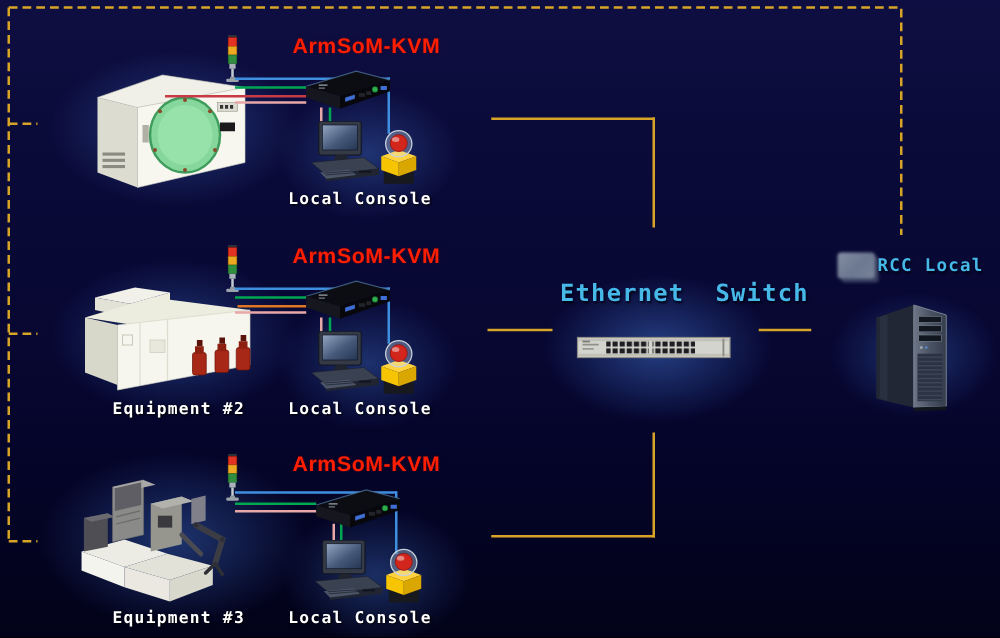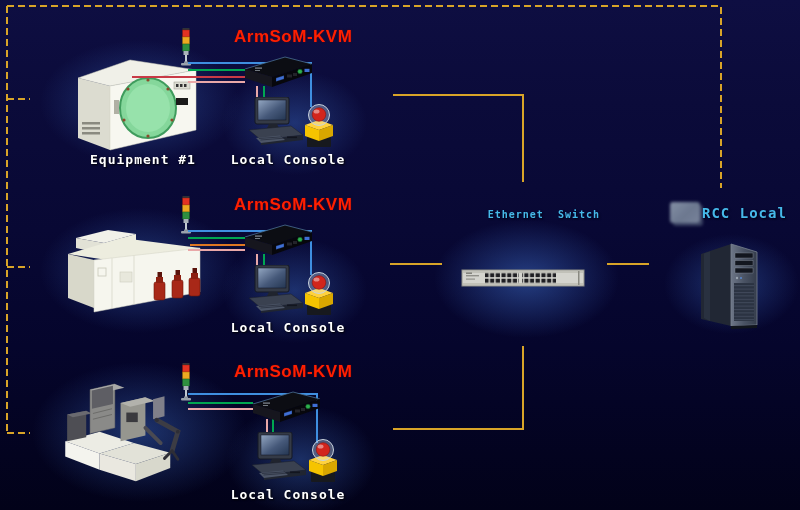--- a/index.html
+++ b/index.html
@@ -54,22 +54,22 @@
   .row3 .c1{top:58px;width:129px}
   .row3 .c2{top:67px;width:65px}
   .row3 .c4{top:73px;width:65px}
   .v1{left:256px;top:86px;width:2px;height:15px;background:#e9a8a8}
   .v2{left:263px;top:86px;width:2px;height:13px;background:#00a651}
   .v3{left:310px;top:62px;width:2px;height:45px;background:#3f8fe0}
   .row3 .v1{left:266px;top:84px;height:18px}
   .row3 .v2{left:272px;top:84px;height:16px}
   .row3 .v3{left:316px;top:58px;height:50px}
 
-  .switch-label{position:absolute;left:448px;top:209px;width:152px;text-align:right;
-    color:#46b9e9;font-weight:bold;font-size:10px;letter-spacing:1px;white-space:pre;
+  .switch-label{position:absolute;left:448px;top:224px;width:152px;text-align:right;
+    color:#46b9e9;font-weight:bold;font-size:19px;letter-spacing:1px;white-space:pre;
     text-shadow:1px 1px 2px #001;}
   .switch-svg{position:absolute;left:461px;top:267px;width:126px;height:22px}
   .server-label{position:absolute;left:702px;top:205px;width:96px;
     color:#46b9e9;font-weight:bold;font-size:14px;letter-spacing:1px;white-space:pre;
     text-shadow:1px 1px 2px #001;}
   .censored{position:absolute;left:670px;top:202px;width:30px;height:21px;border-radius:3px;
     background:linear-gradient(135deg,#9aa7b8 0%,#7e8ca0 55%,#8c99ac 100%);
     filter:blur(1.4px);opacity:.85;box-shadow:3px 3px 0 rgba(110,125,145,.55);}
   .server-svg{position:absolute;left:698px;top:241px;width:64px;height:92px}
 </style>
@@ -272,21 +272,20 @@
     <div class="kvm-label">ArmSoM-KVM</div>
     <svg class="kvm">
         <use href="#sym-kvm" width="100%" height="100%"></use>
       </svg>
     <svg class="console">
         <use href="#sym-console" width="100%" height="100%"></use>
       </svg>
     <svg class="ebutton">
         <use href="#sym-ebtn" width="100%" height="100%"></use>
       </svg>
-    <div class="wlabel eq-label">Equipment #1</div>
     <div class="wlabel con-label">Local Console</div>
   </div>
 
   <div class="row row2">
     <svg class="equip">
         <use href="#sym-eq2" width="100%" height="100%"></use>
       </svg>
     <svg class="tower">
         <use href="#sym-tower" width="100%" height="100%"></use>
       </svg>
@@ -300,20 +299,21 @@
     <div class="kvm-label">ArmSoM-KVM</div>
     <svg class="kvm">
         <use href="#sym-kvm" width="100%" height="100%"></use>
       </svg>
     <svg class="console">
         <use href="#sym-console" width="100%" height="100%"></use>
       </svg>
     <svg class="ebutton">
         <use href="#sym-ebtn" width="100%" height="100%"></use>
       </svg>
+    <div class="wlabel eq-label">Equipment #2</div>
     <div class="wlabel con-label">Local Console</div>
   </div>
 
   <div class="row row3">
     <svg class="equip">
         <use href="#sym-eq3" width="100%" height="100%"></use>
       </svg>
     <svg class="tower">
         <use href="#sym-tower" width="100%" height="100%"></use>
       </svg>
@@ -327,20 +327,21 @@
     <div class="kvm-label">ArmSoM-KVM</div>
     <svg class="kvm">
         <use href="#sym-kvm" width="100%" height="100%"></use>
       </svg>
     <svg class="console">
         <use href="#sym-console" width="100%" height="100%"></use>
       </svg>
     <svg class="ebutton">
         <use href="#sym-ebtn" width="100%" height="100%"></use>
       </svg>
+    <div class="wlabel eq-label">Equipment #3</div>
     <div class="wlabel con-label">Local Console</div>
   </div>
 
   <div class="switch-label">Ethernet  Switch</div>
   <svg class="switch-svg">
       <use href="#sym-switch" width="100%" height="100%"></use>
     </svg>
 
   <div class="censored"></div>
   <div class="server-label">RCC Local</div>

